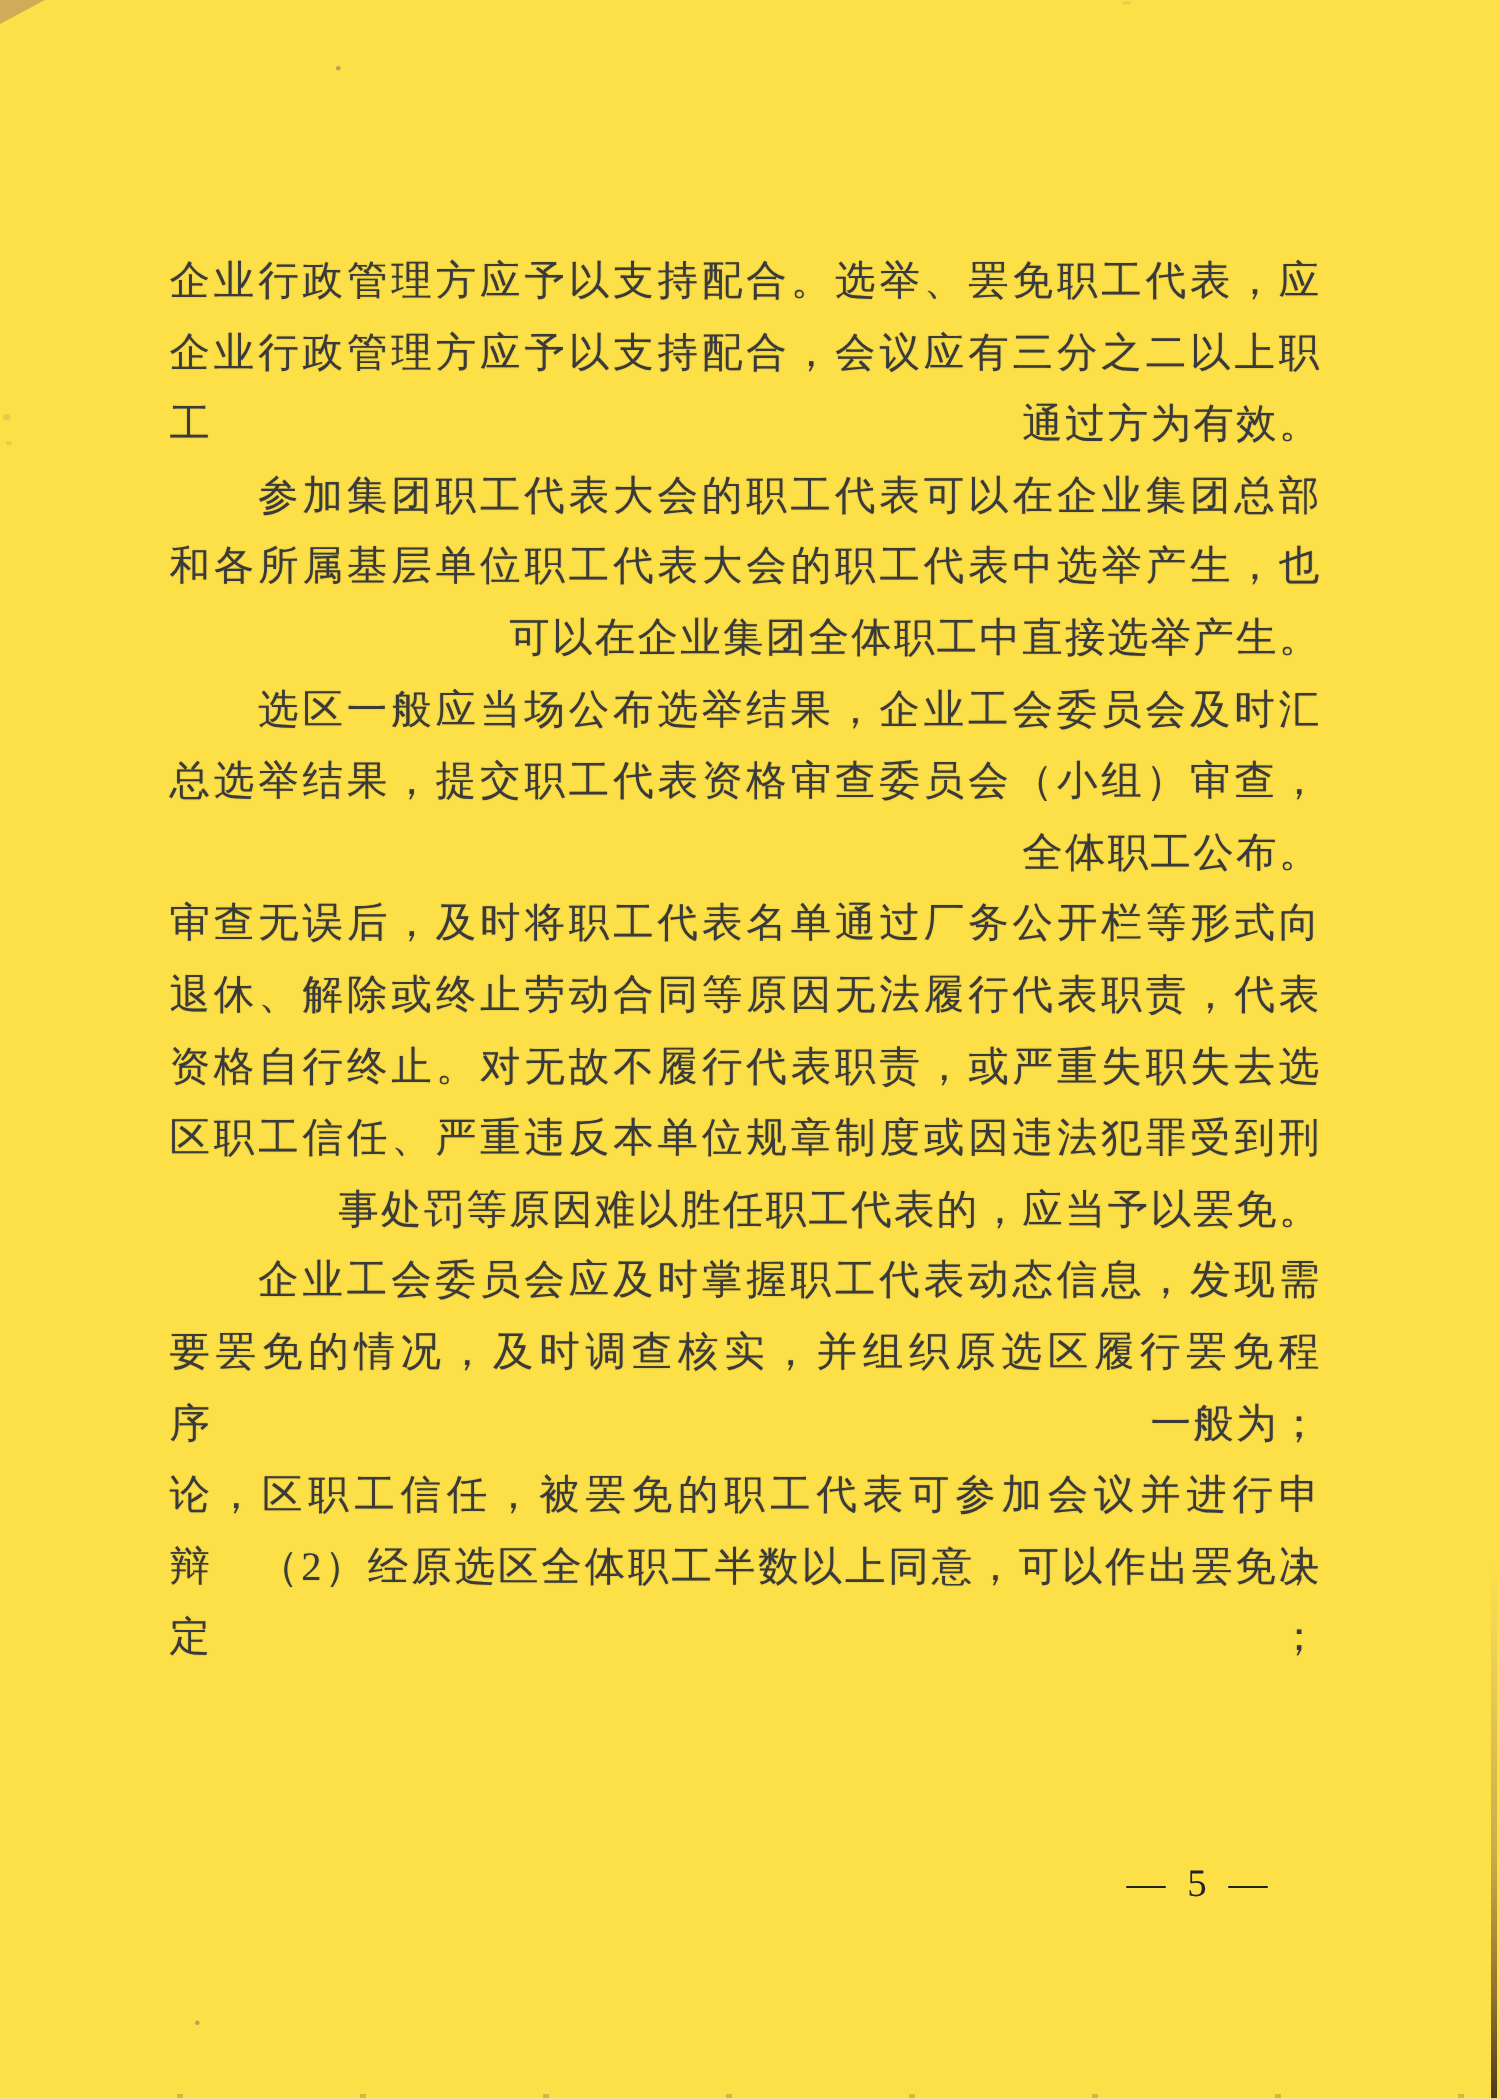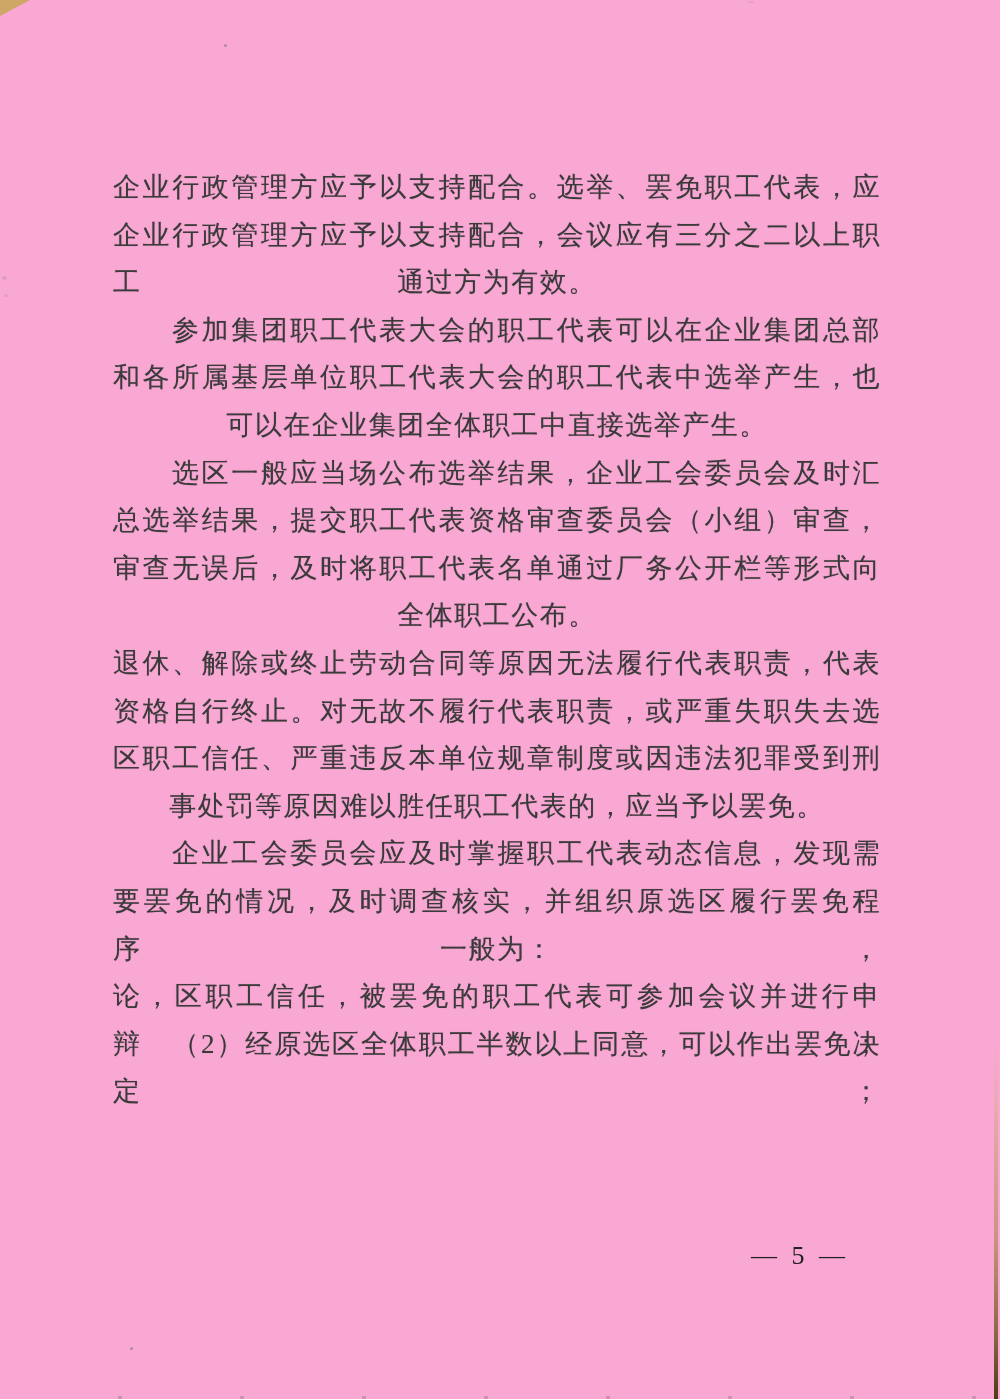--- a/index.html
+++ b/index.html
@@ -4,38 +4,38 @@
 <style>
   html, body {
     margin: 0;
     padding: 0;
     background: #e9e9e9;
   }
   .page {
     position: relative;
     width: 1000px;
     height: 1399px;
-    background: #f9a8d4;
+    background: #fde047;
     overflow: hidden;
     font-family: "Liberation Serif", serif;
   }
   .text-block {
     position: absolute;
     left: 113px;
     top: 164px;
     width: 768px;
   }
   .para { margin: 0; }
   .line {
     height: 47.6px;
     line-height: 47.6px;
     font-size: 27px;
     letter-spacing: 1.5px;
     color: #3a3a3a;
-    text-align: center;
+    text-align: right;
     white-space: nowrap;
     text-shadow: 0 0 1px rgba(40,40,40,0.35);
   }
   .line.fill {
     white-space: normal;
     text-align: justify;
     text-align-last: justify;
     text-justify: inter-character;
   }
   .line.ind { padding-left: 59px; }
@@ -106,22 +106,22 @@
         <div class="line">通过方为有效。</div>
       </div>
       <div class="para">
         <div class="line fill ind">参加集团职工代表大会的职工代表可以在企业集团总部</div>
         <div class="line fill">和各所属基层单位职工代表大会的职工代表中选举产生，也</div>
         <div class="line">可以在企业集团全体职工中直接选举产生。</div>
       </div>
       <div class="para">
         <div class="line fill ind">选区一般应当场公布选举结果，企业工会委员会及时汇</div>
         <div class="line fill">总选举结果，提交职工代表资格审查委员会（小组）审查，</div>
+        <div class="line">全体职工公布。</div>
         <div class="line fill">审查无误后，及时将职工代表名单通过厂务公开栏等形式向</div>
-        <div class="line">全体职工公布。</div>
       </div>
       <div class="para">
         <div class="line fill">退休、解除或终止劳动合同等原因无法履行代表职责，代表</div>
         <div class="line fill">资格自行终止。对无故不履行代表职责，或严重失职失去选</div>
         <div class="line fill">区职工信任、严重违反本单位规章制度或因违法犯罪受到刑</div>
         <div class="line">事处罚等原因难以胜任职工代表的，应当予以罢免。</div>
       </div>
       <div class="para">
         <div class="line fill ind">企业工会委员会应及时掌握职工代表动态信息，发现需</div>
         <div class="line fill">要罢免的情况，及时调查核实，并组织原选区履行罢免程序，</div>

